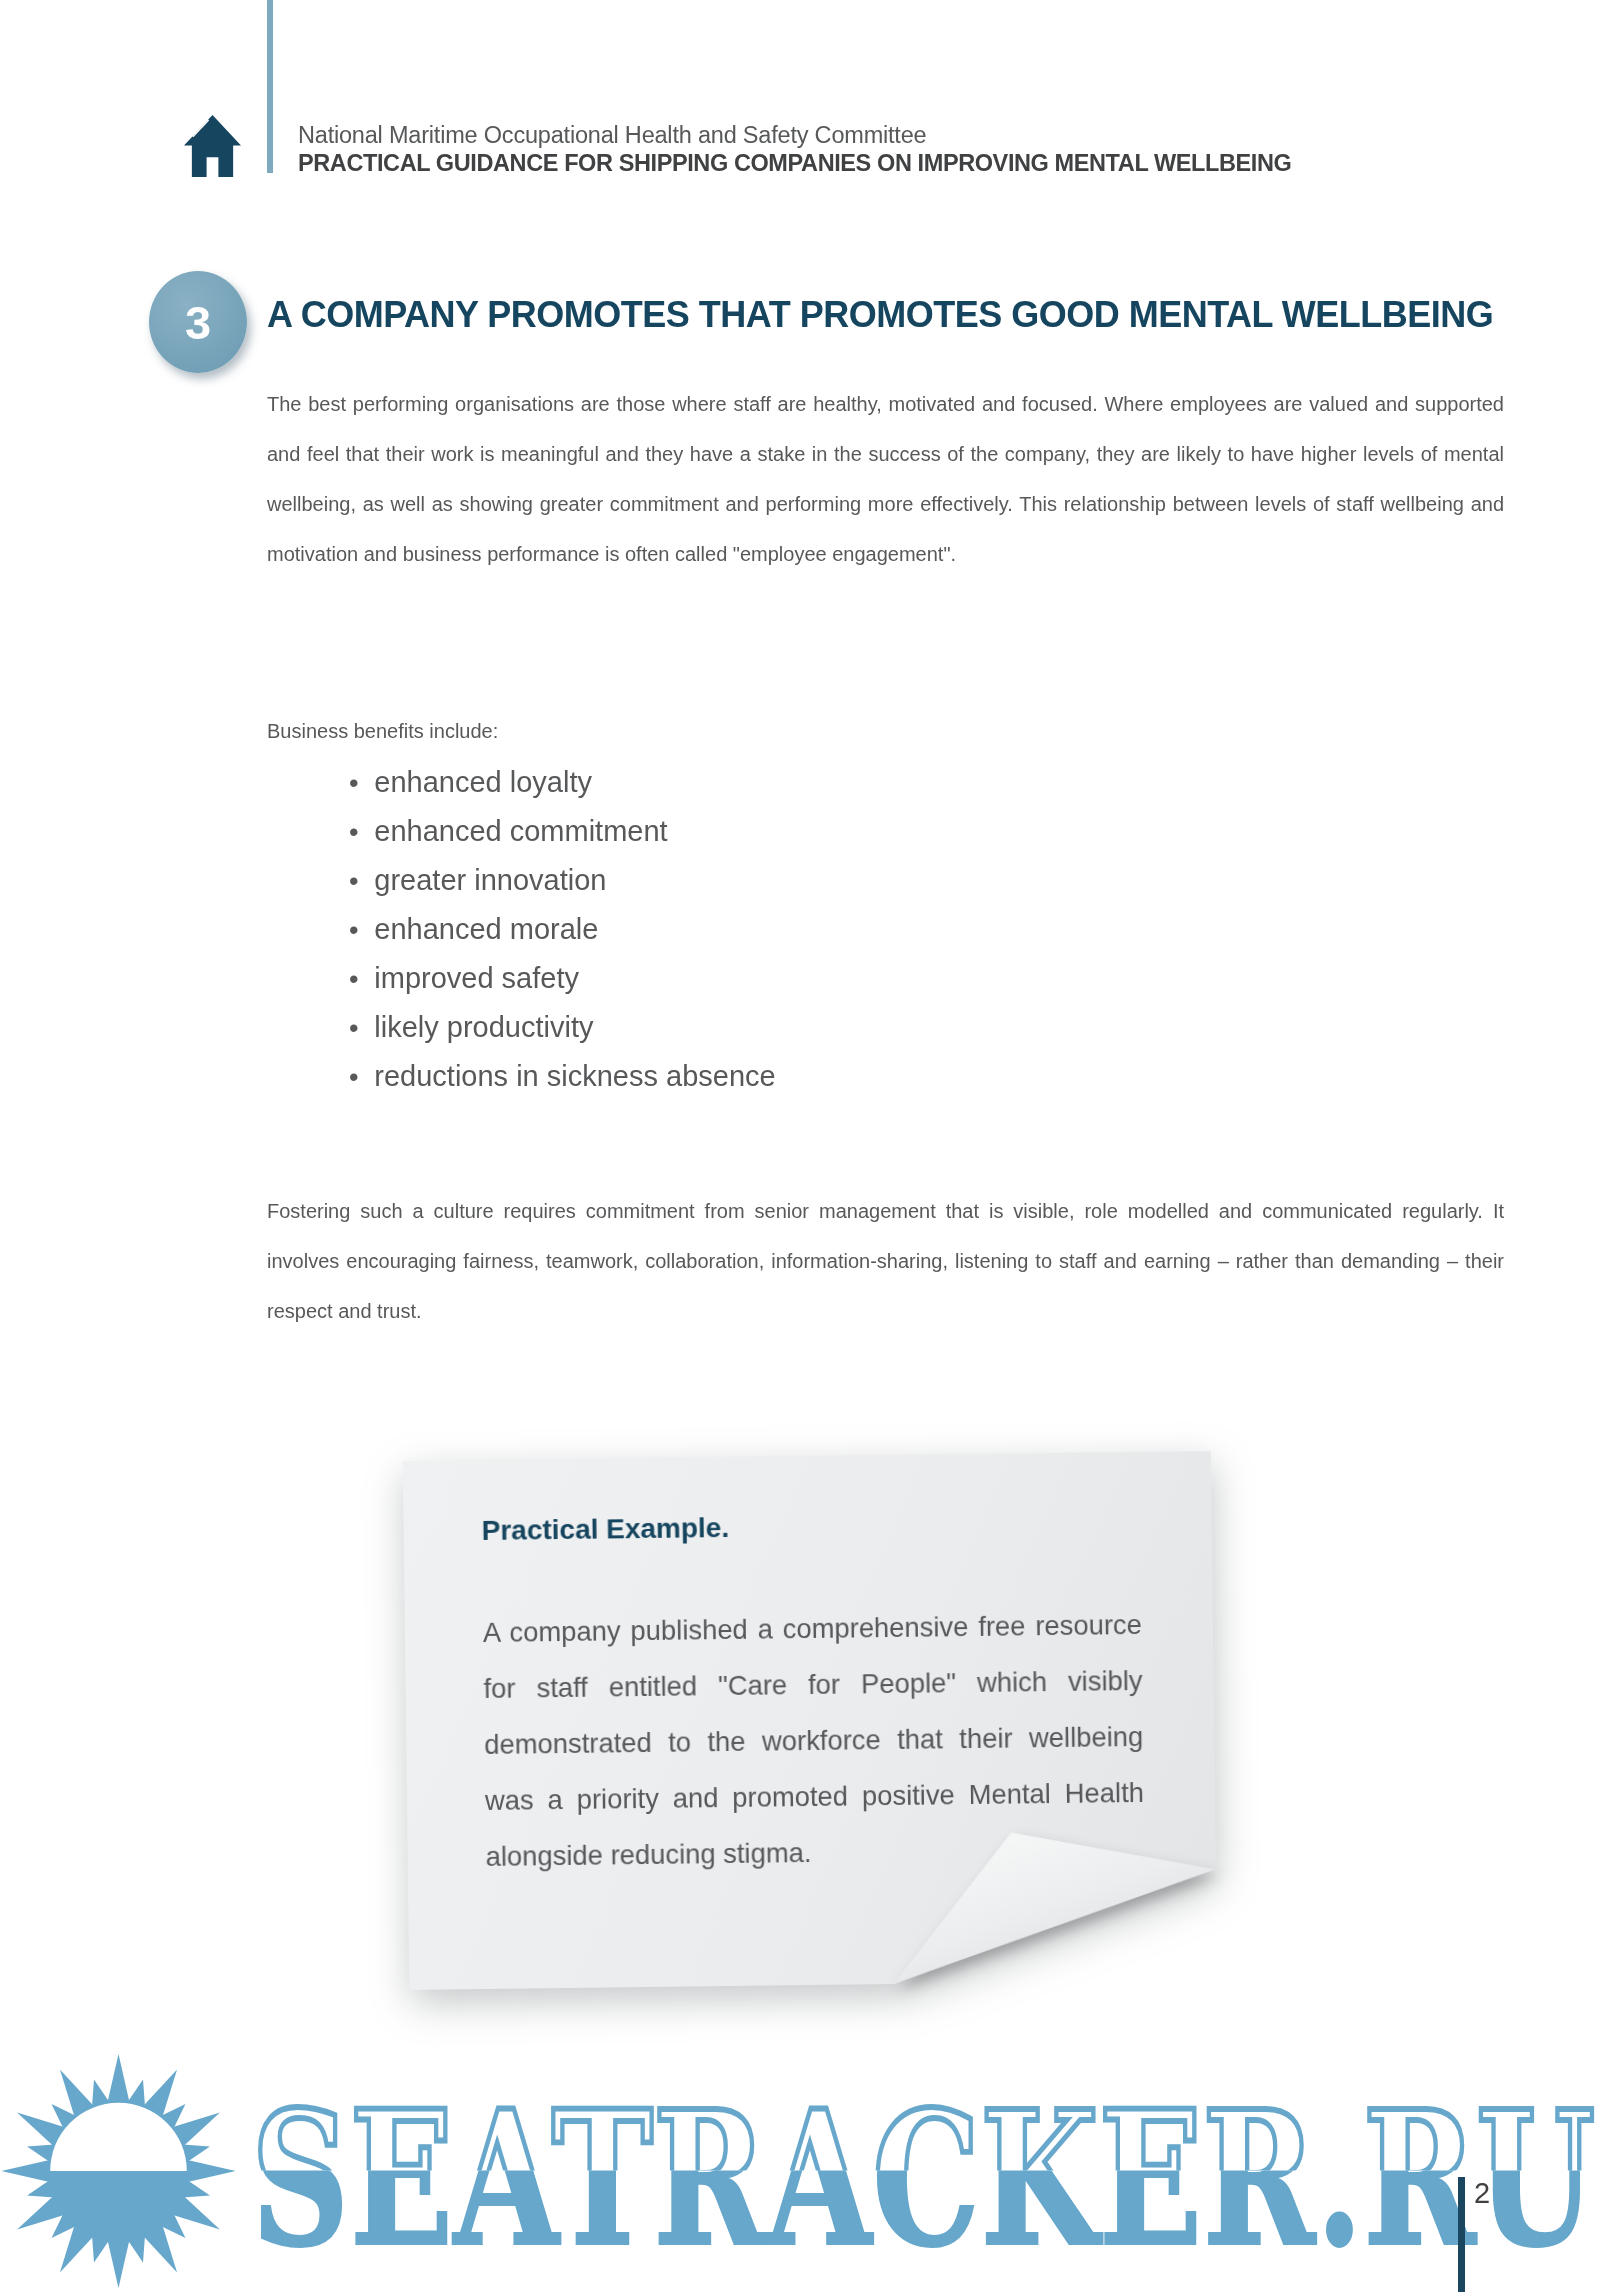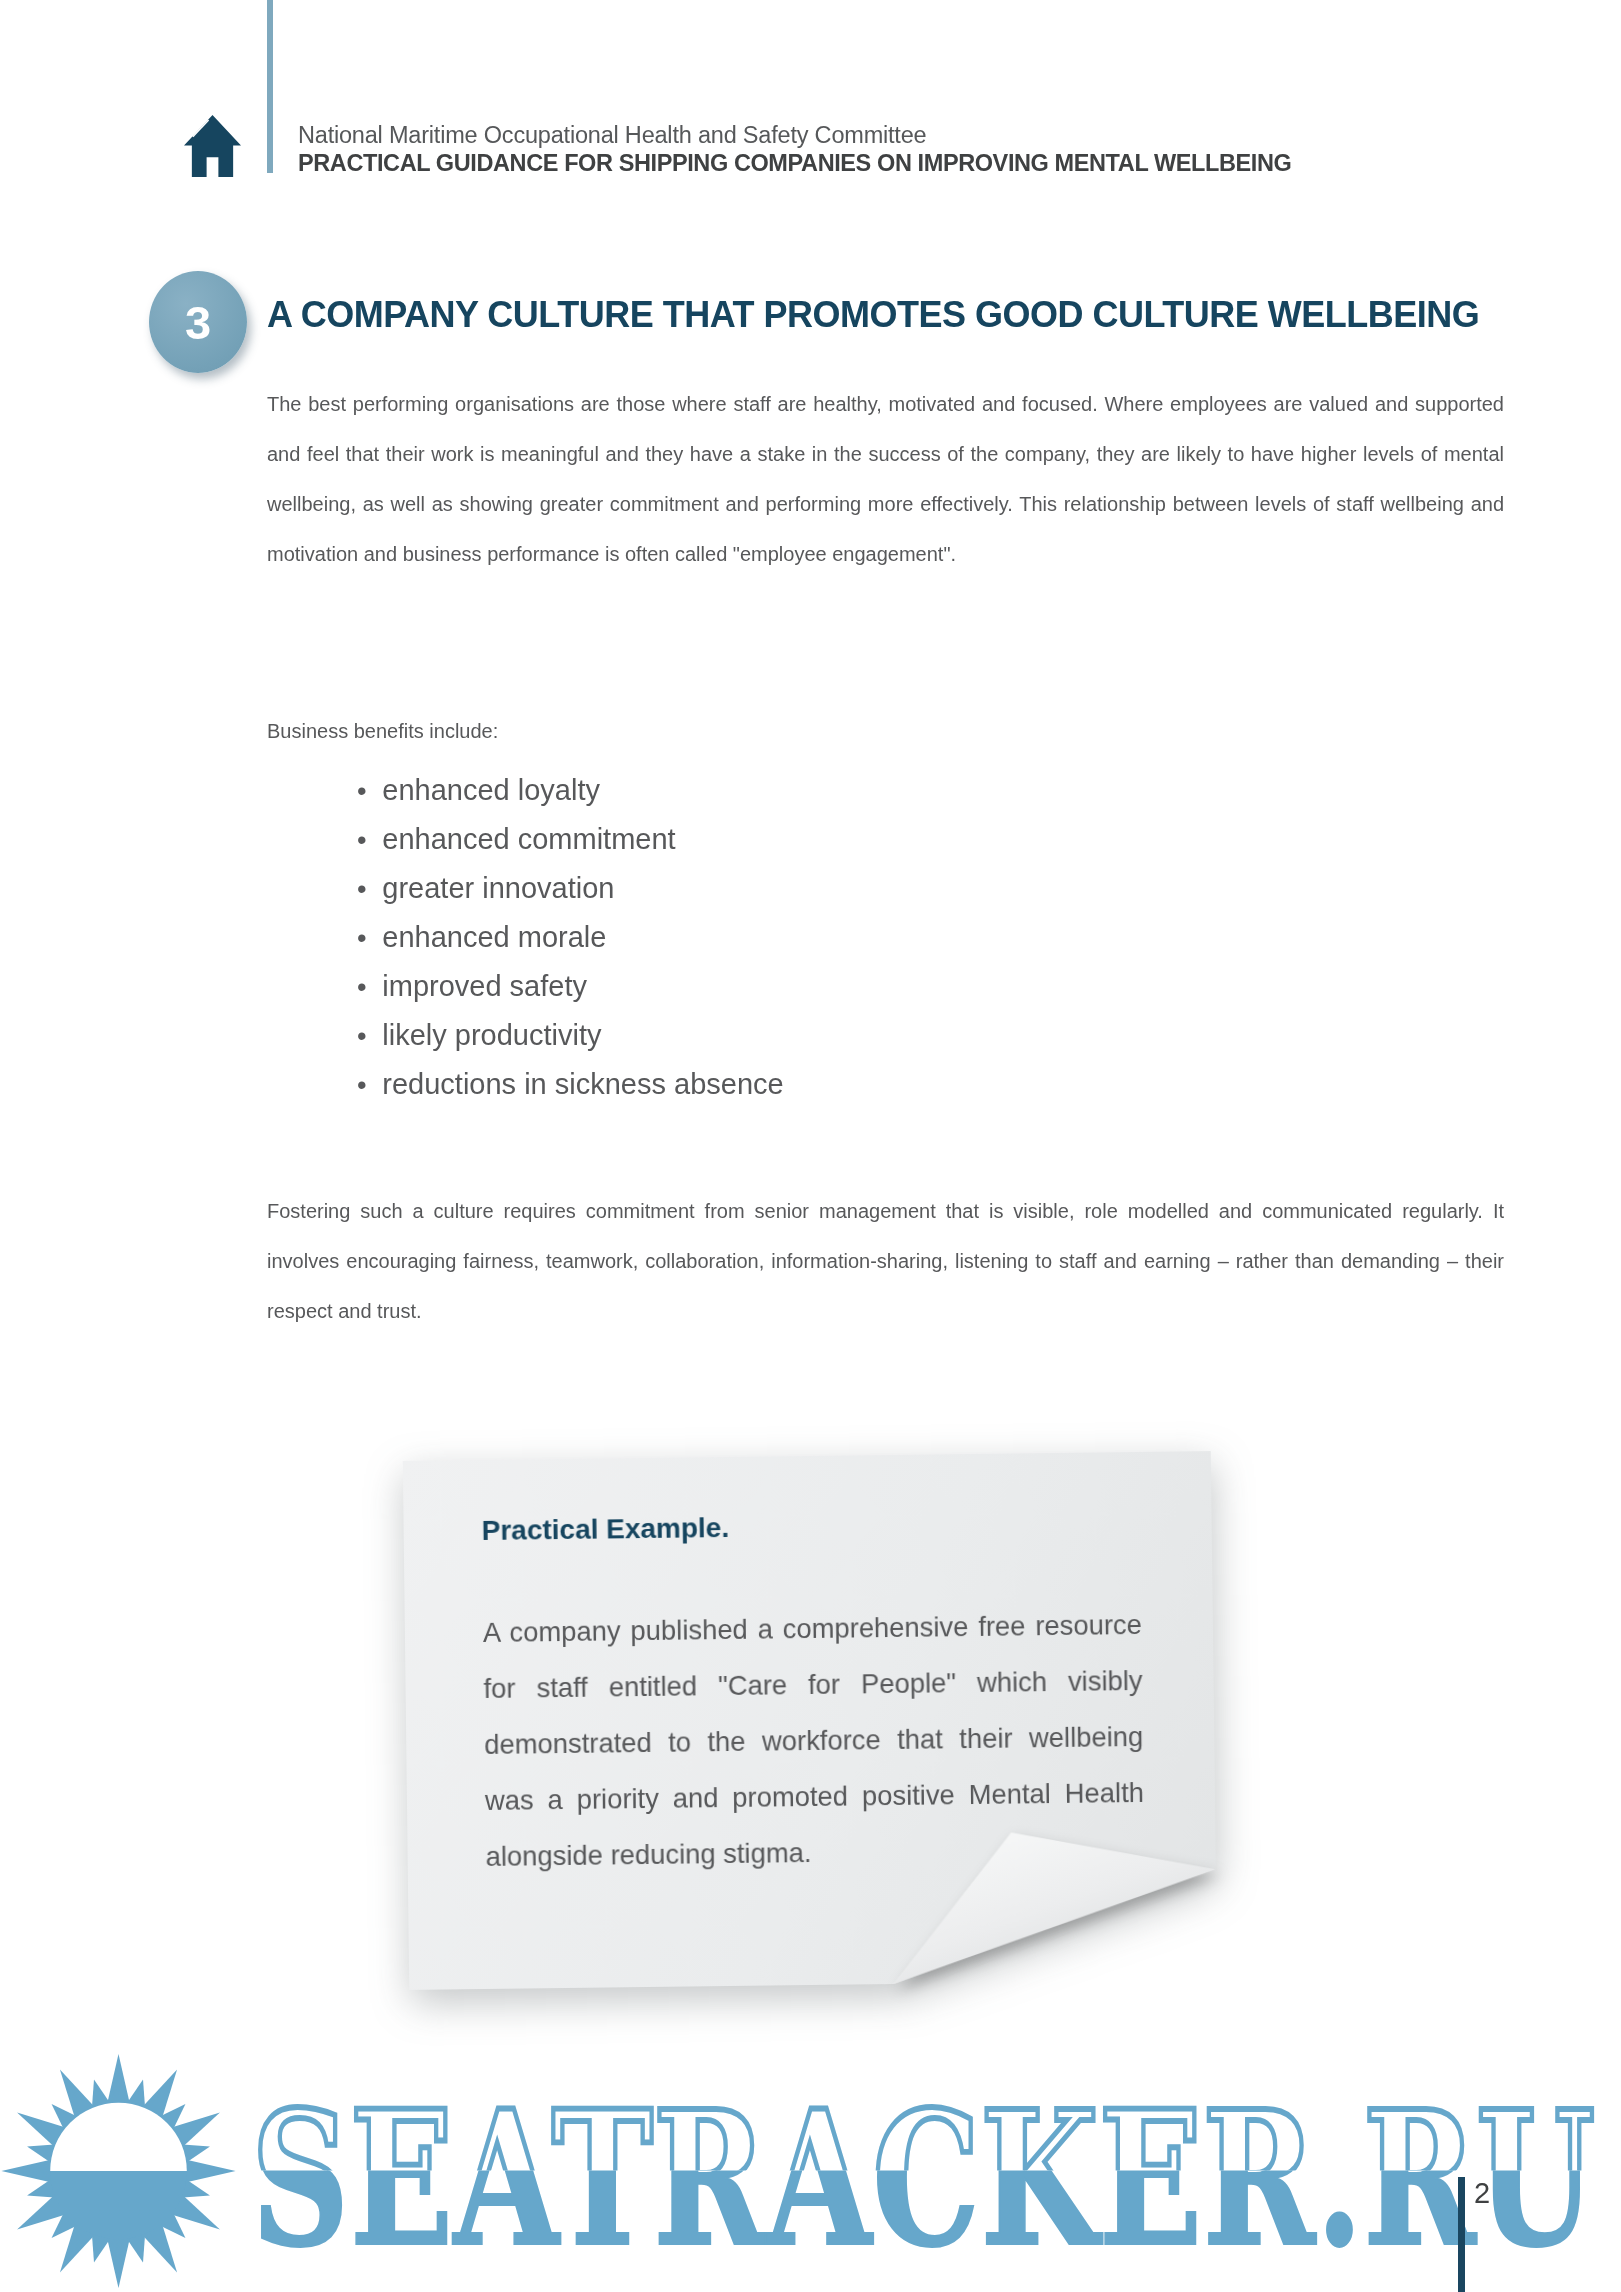--- a/index.html
+++ b/index.html
@@ -28,21 +28,21 @@
     color:#ffffff;font-size:47px;font-weight:bold;
   }
   .section-title{
     left:267px;top:294px;width:1255px;
     font-size:36px;font-weight:bold;color:#16455f;
     letter-spacing:-0.5px;white-space:nowrap;
   }
   .body-copy{color:#57585a;font-size:20px;line-height:50px;text-align:justify;}
   .intro{left:267px;top:359px;width:1237px;}
   .lead{left:267px;top:686px;width:1237px;text-align:left;}
-  .benefit-list{left:349px;top:758px;width:882px;list-style:none;margin:8px;padding:0;}
+  .benefit-list{left:349px;top:758px;width:882px;list-style:none;margin:0;padding:0;}
   .benefit-list li{
     display:flex;align-items:baseline;
     color:#57585a;font-size:29px;line-height:49px;height:49px;
   }
   .benefit-list li::before{content:"•";font-size:27.4px;margin-right:15.7px;color:#57585a;}
   .closing{left:267px;top:1166px;width:1237px;}
 
   
   .card-wrap{
     left:406px;top:1456px;width:808px;height:529px;
@@ -84,21 +84,21 @@
     <path d="M29 0 L58 31 L50 31 L50 63 L35 63 L35 43 L23 43 L23 63 L8 63 L8 31 L0 31 Z" fill="#16455f"></path>
     <line x1="9" y1="22" x2="25" y2="5" stroke="#ffffff" stroke-width="1.6"></line>
   </svg>
 
   <div class="abs header-doc">PRACTICAL GUIDANCE FOR SHIPPING COMPANIES ON IMPROVING MENTAL WELLBEING</div>
   <div class="abs header-org">National Maritime Occupational Health and Safety Committee</div>
 
   <div class="abs section-badge">
     <span>3</span>
   </div>
-  <div class="abs section-title">A COMPANY CULTURE THAT PROMOTES GOOD CULTURE WELLBEING</div>
+  <div class="abs section-title">A COMPANY PROMOTES THAT PROMOTES GOOD MENTAL WELLBEING</div>
 
   <p class="abs body-copy intro">The best performing organisations are those where staff are healthy, motivated and focused.  Where employees are valued and supported and feel that their work is meaningful and they have a stake in the success of the company, they are likely to have higher levels of mental wellbeing, as well as showing greater commitment and performing more effectively. This relationship between levels of staff wellbeing and motivation and business performance is often called "employee engagement".</p>
   <p class="abs body-copy lead">Business benefits include:</p>
 
   <ul class="abs benefit-list">
     <li>
         <span>enhanced loyalty</span>
       </li>
     <li>
         <span>enhanced commitment</span>

